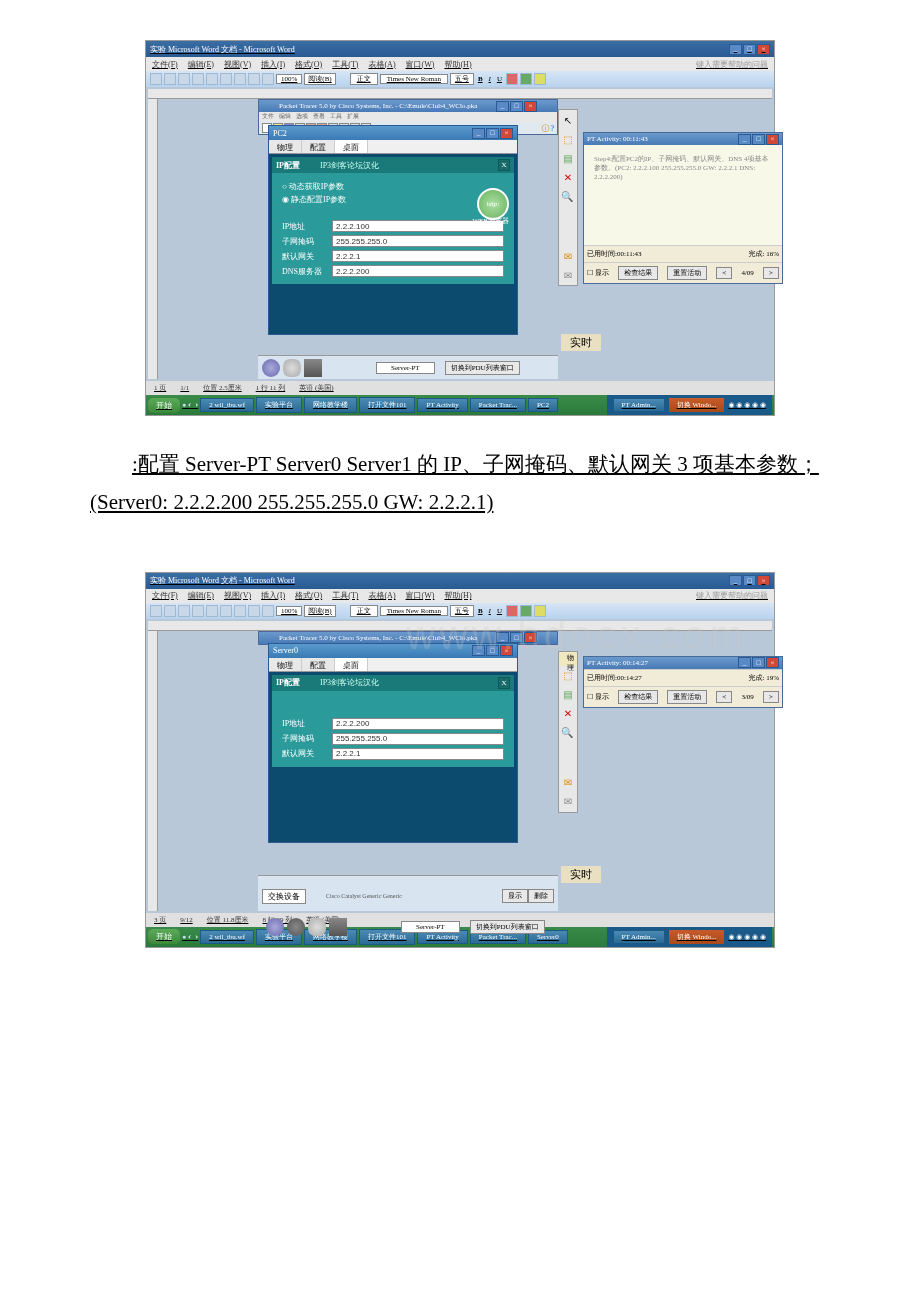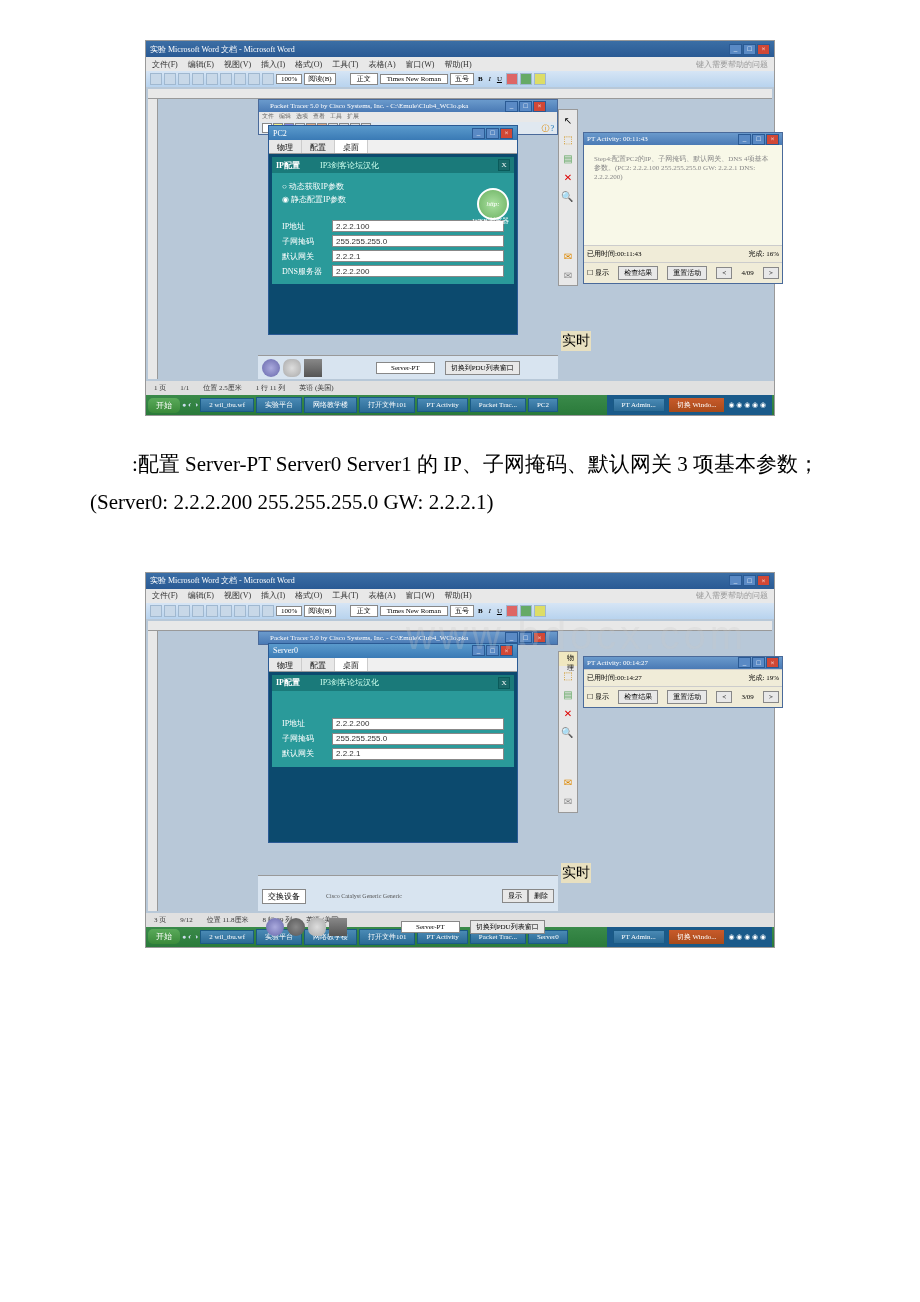--- a/index.html
+++ b/index.html
@@ -1,18 +1,18 @@
 <!DOCTYPE html>
 <html><head>
   <meta charset="utf-8">
   <style>
     * { margin: 0; padding: 0; box-sizing: border-box; }
     body { font-family: "SimSun", serif; background: #fff; width: 920px; }
     
-    .page { padding: 0; }
+    .page { padding: 0; text-decoration: underline; }
     
     .screenshot-container {
       margin: 40px auto 20px;
       width: 630px;
       border: 1px solid #999;
     }
     
     .word-window {
       background: #e8e8e8;
       position: relative;
@@ -113,21 +113,21 @@
       background: #e8e8e8;
       border: 1px solid #4a6a9a;
     }
     
     .pt-titlebar {
       background: linear-gradient(#6a9acc, #4a7ab5);
       height: 12px;
       display: flex;
       justify-content: space-between;
       align-items: center;
-      padding: 0 11px;
+      padding: 0 20px;
       font-size: 7px;
       color: #fff;
     }
     
     .pt-menubar {
       height: 10px;
       background: #e8e8e8;
       font-size: 6px;
       padding: 0 3px;
       display: flex;
@@ -430,23 +430,23 @@
       text-indent: 2em;
       font-family: "SimSun", serif;
       color: #000;
     }
     
     .realtime-label {
       position: absolute;
       left: 403px;
       bottom: 28px;
       writing-mode: horizontal-tb;
-      font-size: 14px;
+      font-size: 11px;
       background: #e8e0c0;
-      padding: 1px 1px;
+      padding: 1px 9px;
     }
     
     .watermark {
       position: absolute;
       font-size: 40px;
       color: rgba(200,200,200,0.25);
       font-family: Arial;
       left: 260px;
       top: 40px;
       letter-spacing: 4px;

